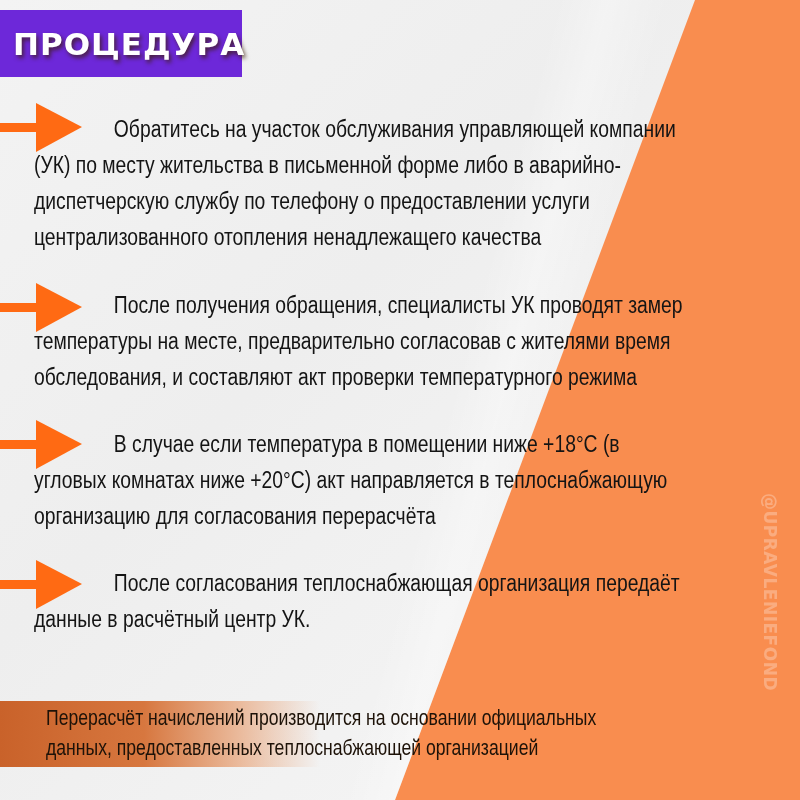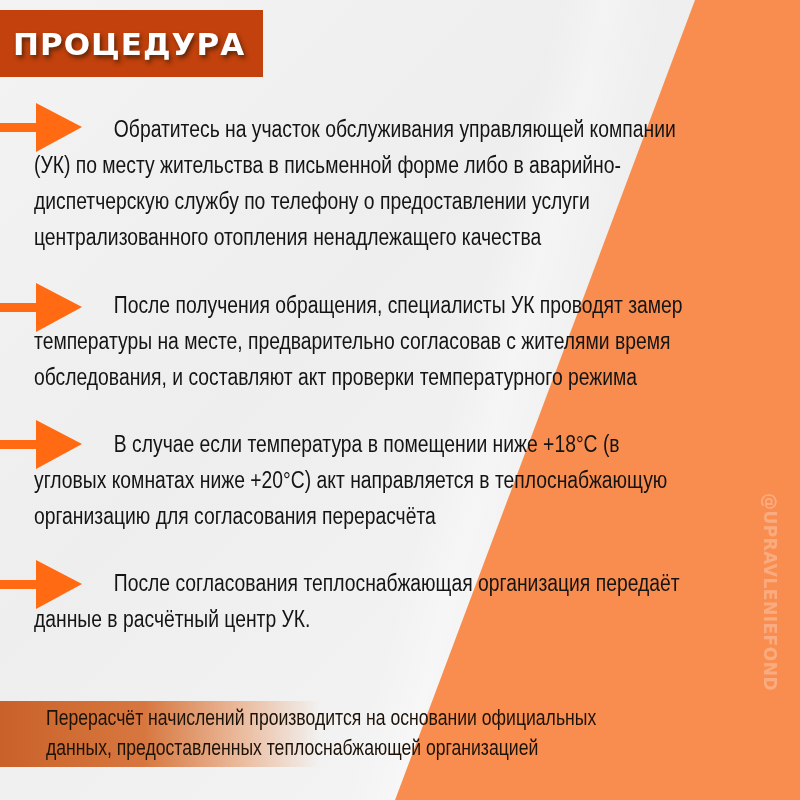--- a/index.html
+++ b/index.html
@@ -13,22 +13,22 @@
     background: #F98D4F;
     clip-path: polygon(695px 0, 800px 0, 800px 800px, 395px 800px);
   }
   .bg-streak {
     position: absolute; left: 0; top: 0; width: 800px; height: 800px;
     background: linear-gradient(105deg, rgba(255,255,255,0) 55%, rgba(255,255,255,0.55) 60%, rgba(255,255,255,0) 66%);
     clip-path: polygon(0 0, 695px 0, 395px 800px, 0 800px);
     opacity: 0.6;
   }
   .title-box {
-    position: absolute; left: 0; top: 10px; width: 263px; height: 67px;
-    background: #c2410c;
+    position: absolute; left: 0; top: 10px; width: 242px; height: 67px;
+    background: #6d28d9;
     display: flex; align-items: center;
   }
   .title-text {
     margin-left: 13px;
     font-family: "DejaVu Sans", sans-serif;
     font-weight: bold; font-size: 31px; letter-spacing: 1px;
     color: #ffffff;
     text-shadow: 2px 3px 4px rgba(60,30,10,0.75);
   }
   .step {

